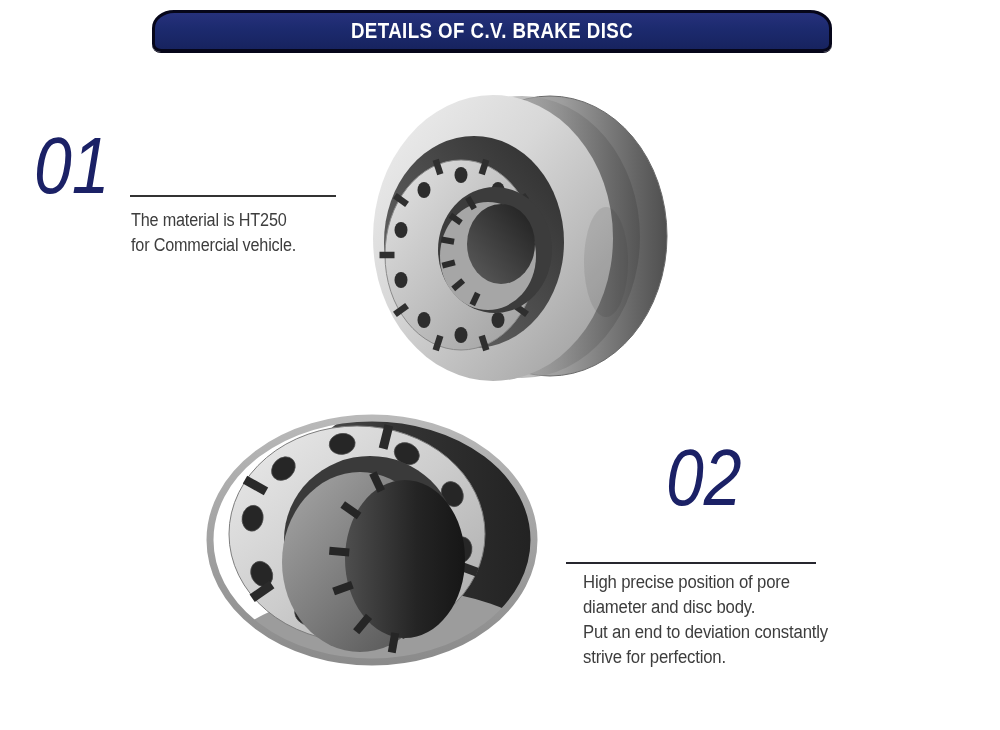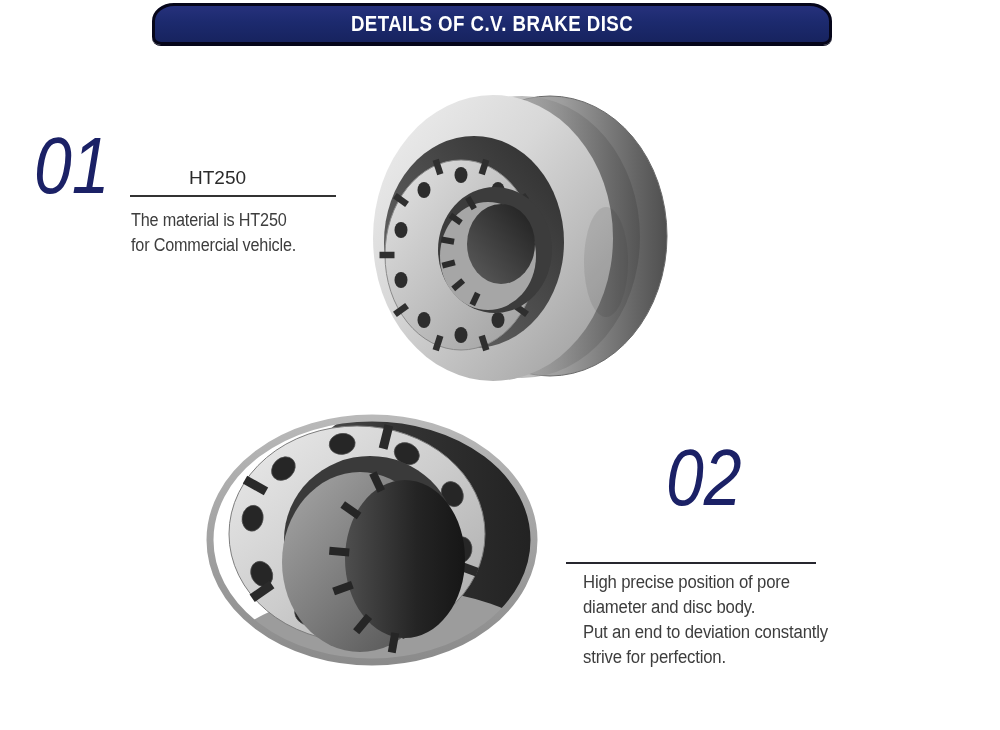--- a/index.html
+++ b/index.html
@@ -2,21 +2,21 @@
 <html><head>
 <meta charset="utf-8">
 <style>
   html,body{margin:0;padding:0;background:#ffffff;}
   .page{
     position:relative;width:1000px;height:730px;background:#ffffff;
     overflow:hidden;font-family:"Liberation Sans","DejaVu Sans",sans-serif;
   }
   
   .banner{
-    position:absolute;left:152px;top:3px;width:680px;height:42px;
+    position:absolute;left:152px;top:10px;width:680px;height:42px;
     box-sizing:border-box;
     background:linear-gradient(180deg,#26317c 0%,#1c2a6e 45%,#17235f 100%);
     border:3px solid #06061a;
     border-radius:22px 22px 9px 9px / 18px 18px 8px 8px;
     display:flex;align-items:center;justify-content:center;
     box-shadow:0 1px 0 #06061a;
   }
   .banner-text{
     color:#ffffff;font-size:22px;font-weight:bold;letter-spacing:.5px;
     white-space:nowrap;transform:scaleX(.85);
@@ -56,21 +56,20 @@
 <body>
 
 <div class="page">
 
   <div class="banner">
     <span class="banner-text">DETAILS OF C.V. BRAKE DISC</span>
   </div>
 
   <div class="big-num num-01">01</div>
 
-  <div class="sec-heading heading-01">HT250</div>
   <div class="underline underline-01"></div>
 
   <div class="body-copy body-01">
     <div>The material is HT250</div>
     <div>for Commercial vehicle.</div>
   </div>
 
   <svg class="photo photo-01" viewBox="0 0 300 292" role="img" aria-label="brake disc angled full view">
     <defs>
       <linearGradient id="gRear1" x1="0" y1="0" x2="1" y2="0">

